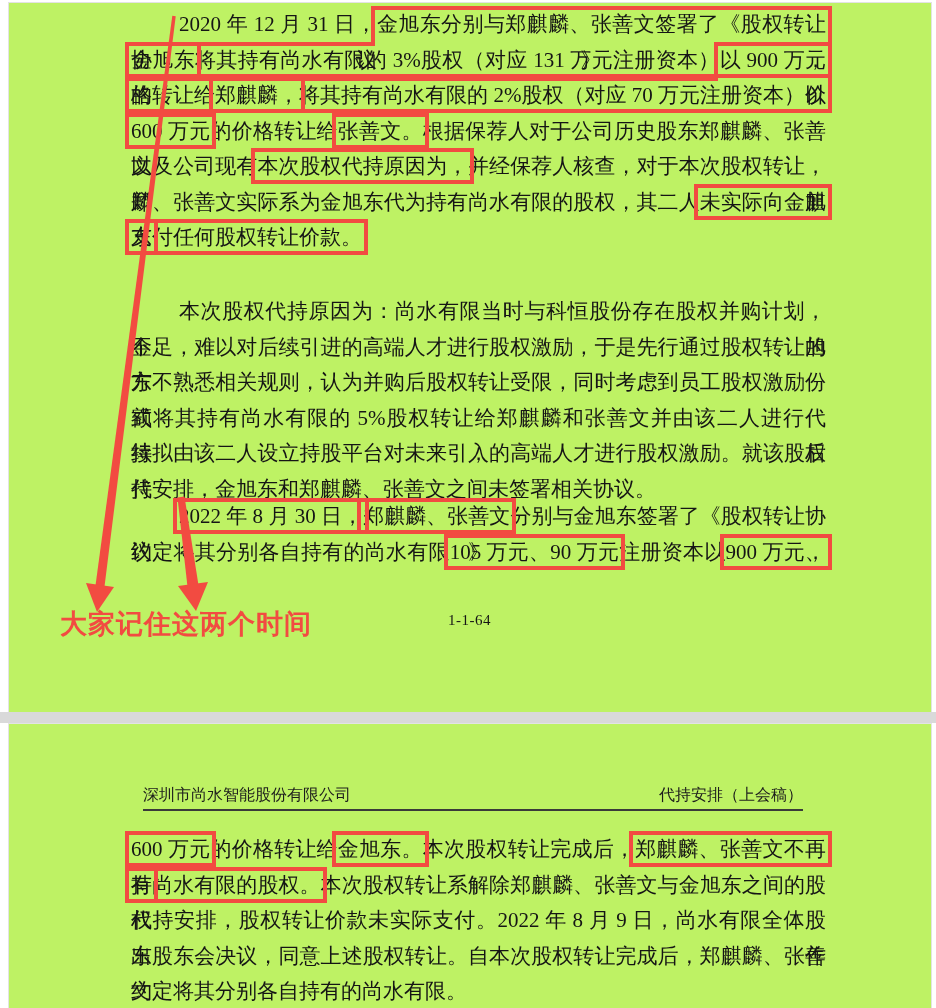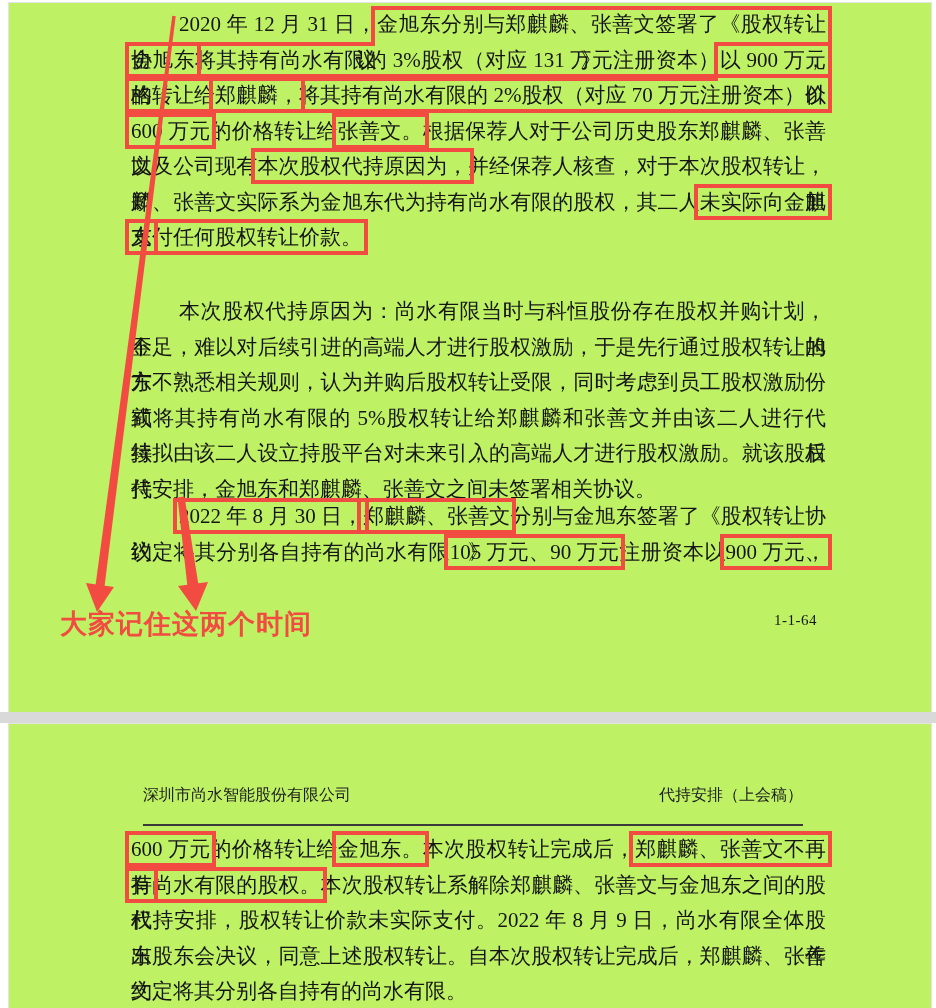--- a/index.html
+++ b/index.html
@@ -30,31 +30,31 @@
   }
   .line.indent{text-indent:48px;}
   .line.last{text-align-last:left;}
   .boxed{outline:4px solid var(--red);outline-offset:2px;}
   #para-a{top:4px;}
   #para-b{top:291px;}
   #para-c{top:496px;}
   #p2-body{top:108px;}
   #page1-number{
     position:absolute;left:122px;width:695px;top:612px;height:24px;
-    text-align:right;font-size:15px;letter-spacing:0.5px;
+    text-align:center;font-size:15px;letter-spacing:0.5px;
   }
   #note{
     position:absolute;left:60px;top:606px;
     font-family:"Liberation Sans","DejaVu Sans",sans-serif;
     font-weight:bold;font-size:27px;color:var(--red);letter-spacing:1px;
   }
   #p2-header{
     position:absolute;left:134px;top:58px;width:660px;height:24px;
     display:flex;justify-content:space-between;align-items:flex-end;
-    font-size:16px;border-bottom:2px solid #3a3a3a;padding-bottom:18px;
+    font-size:16px;border-bottom:2px solid #3a3a3a;padding-bottom:3px;
     box-sizing:content-box;color:#1c1c1c;
   }
   #arrow-layer{position:absolute;left:0;top:0;width:936px;height:1008px;pointer-events:none;}
 </style>
 </head>
 <body>
 
 <div class="page" id="page1">
   <div class="col" id="para-a">
       <div class="line indent"><span>2020 年 12 月 31 日，</span><span class="boxed">金旭东分别与郑麒麟、张善文签署了《股权转让协议》，</span></div>

